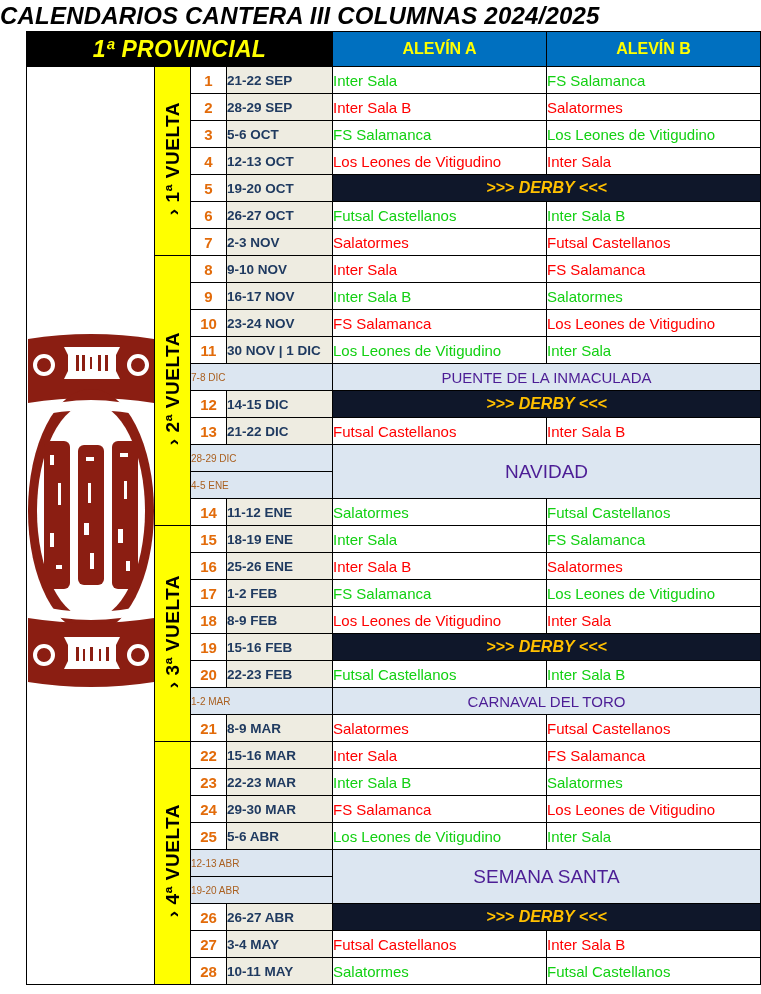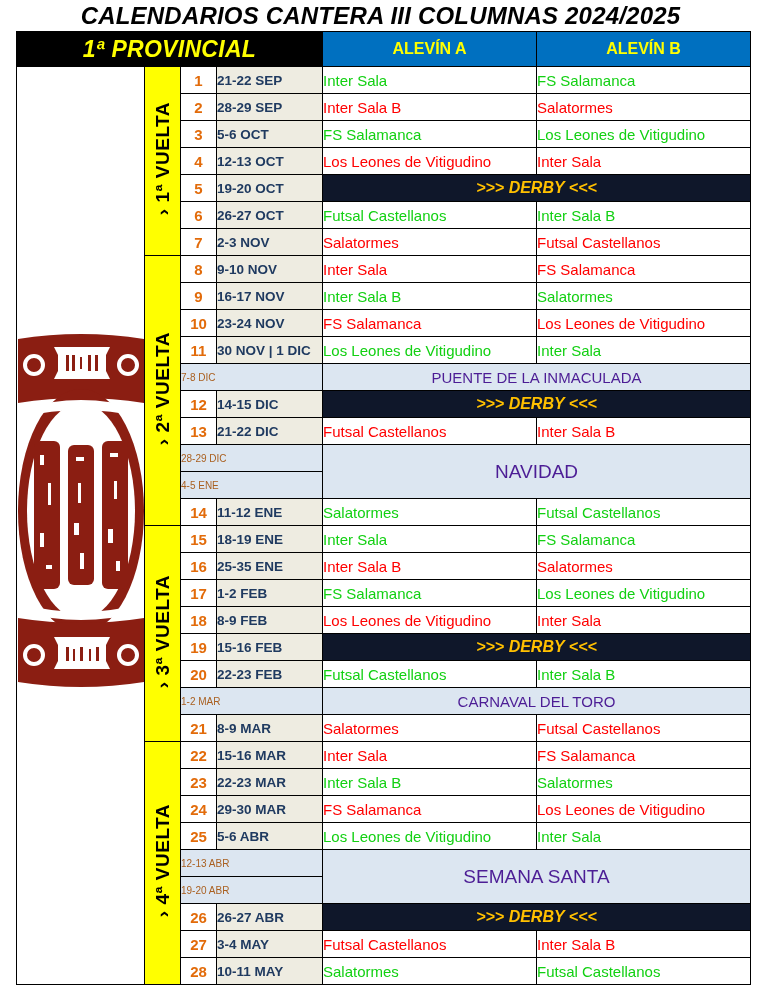--- a/index.html
+++ b/index.html
@@ -1,23 +1,23 @@
 <!DOCTYPE html>
 <html><head>
 <meta charset="utf-8">
 <style>
   html, body { margin: 0; padding: 0; background: #ffffff; }
   body { width: 761px; height: 994px; position: relative; overflow: hidden; font-family: "Liberation Sans", sans-serif; }
   .page-title {
-    position: absolute; left: 0; top: 1px; width: 761px; text-align: center;
+    position: absolute; left: 0; top: 1px; width: 761px; text-align: left;
     font-family: "Liberation Sans", sans-serif; font-weight: bold; font-style: italic;
     font-size: 24px; line-height: 30px; color: #000000; letter-spacing: 0.2px;
   }
   table.schedule {
-    position: absolute; left: 16px; top: 31px;
+    position: absolute; left: 26px; top: 31px;
     border-collapse: collapse; table-layout: fixed; width: 735px;
   }
   table.schedule td, table.schedule th { border: 1px solid #000000; padding: 0; overflow: hidden; white-space: nowrap; }
   col.c-logo { width: 128px; } col.c-vuelta { width: 36px; } col.c-num { width: 36px; }
   col.c-date { width: 106px; } col.c-a { width: 214px; } col.c-b { width: 214px; }
   tr.head-row th { height: 34px; }
   th.league { background: #000000; color: #FFFF00; font-style: italic; font-weight: bold; font-size: 23px; text-align: center; letter-spacing: 0.3px; }
   th.cat { background: #0070C0; color: #FFFF00; font-weight: bold; font-size: 16px; text-align: center; }
   tbody tr { height: 27px; }
   td.logo-cell { background: #ffffff; vertical-align: top; }
@@ -215,21 +215,21 @@
       </tr>
       <tr>
         <td class="vuelta" rowspan="8"><div class="vlabel">› 3ª VUELTA</div></td>
         <td class="num">15</td>
         <td class="date">18-19 ENE</td>
         <td class="team green">Inter Sala</td>
         <td class="team green">FS Salamanca</td>
       </tr>
       <tr>
         <td class="num">16</td>
-        <td class="date">25-35 ENE</td>
+        <td class="date">25-26 ENE</td>
         <td class="team red">Inter Sala B</td>
         <td class="team red">Salatormes</td>
       </tr>
       <tr>
         <td class="num">17</td>
         <td class="date">1-2 FEB</td>
         <td class="team green">FS Salamanca</td>
         <td class="team green">Los Leones de Vitigudino</td>
       </tr>
       <tr>

